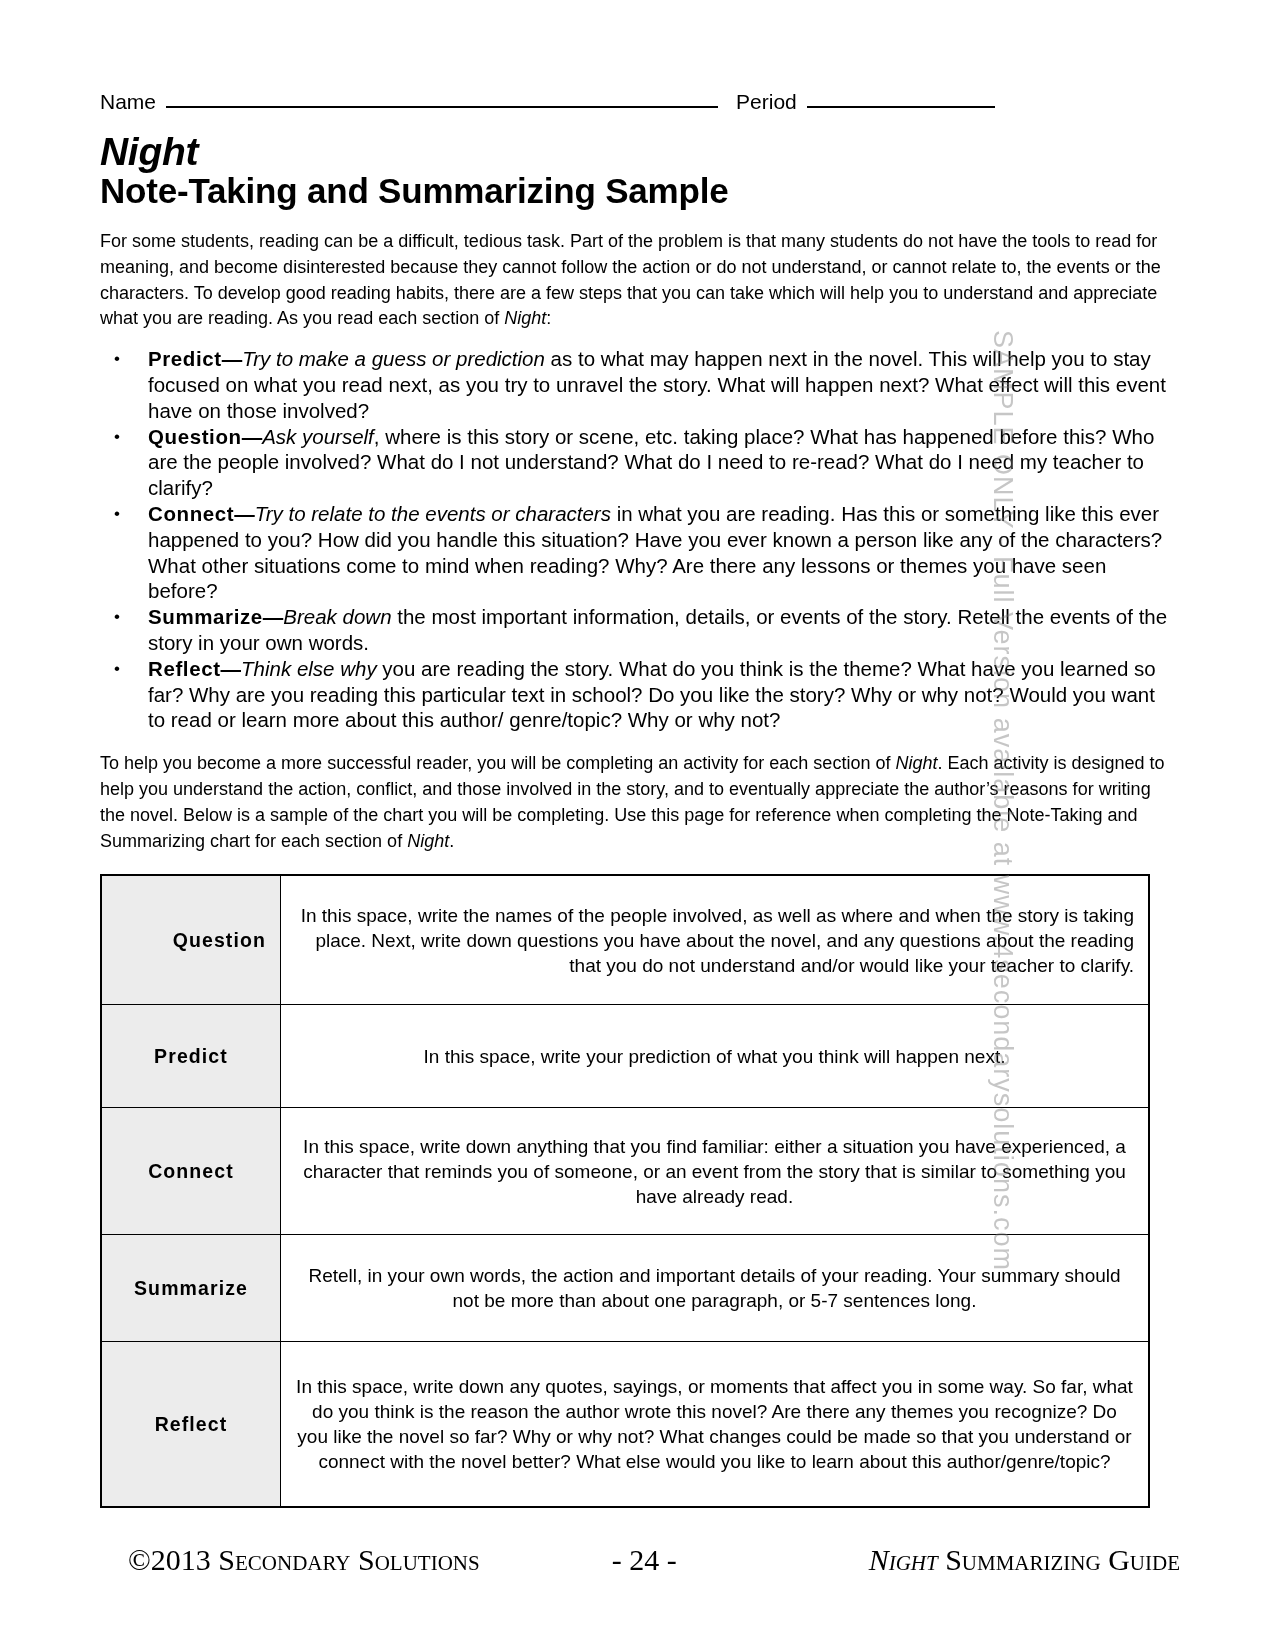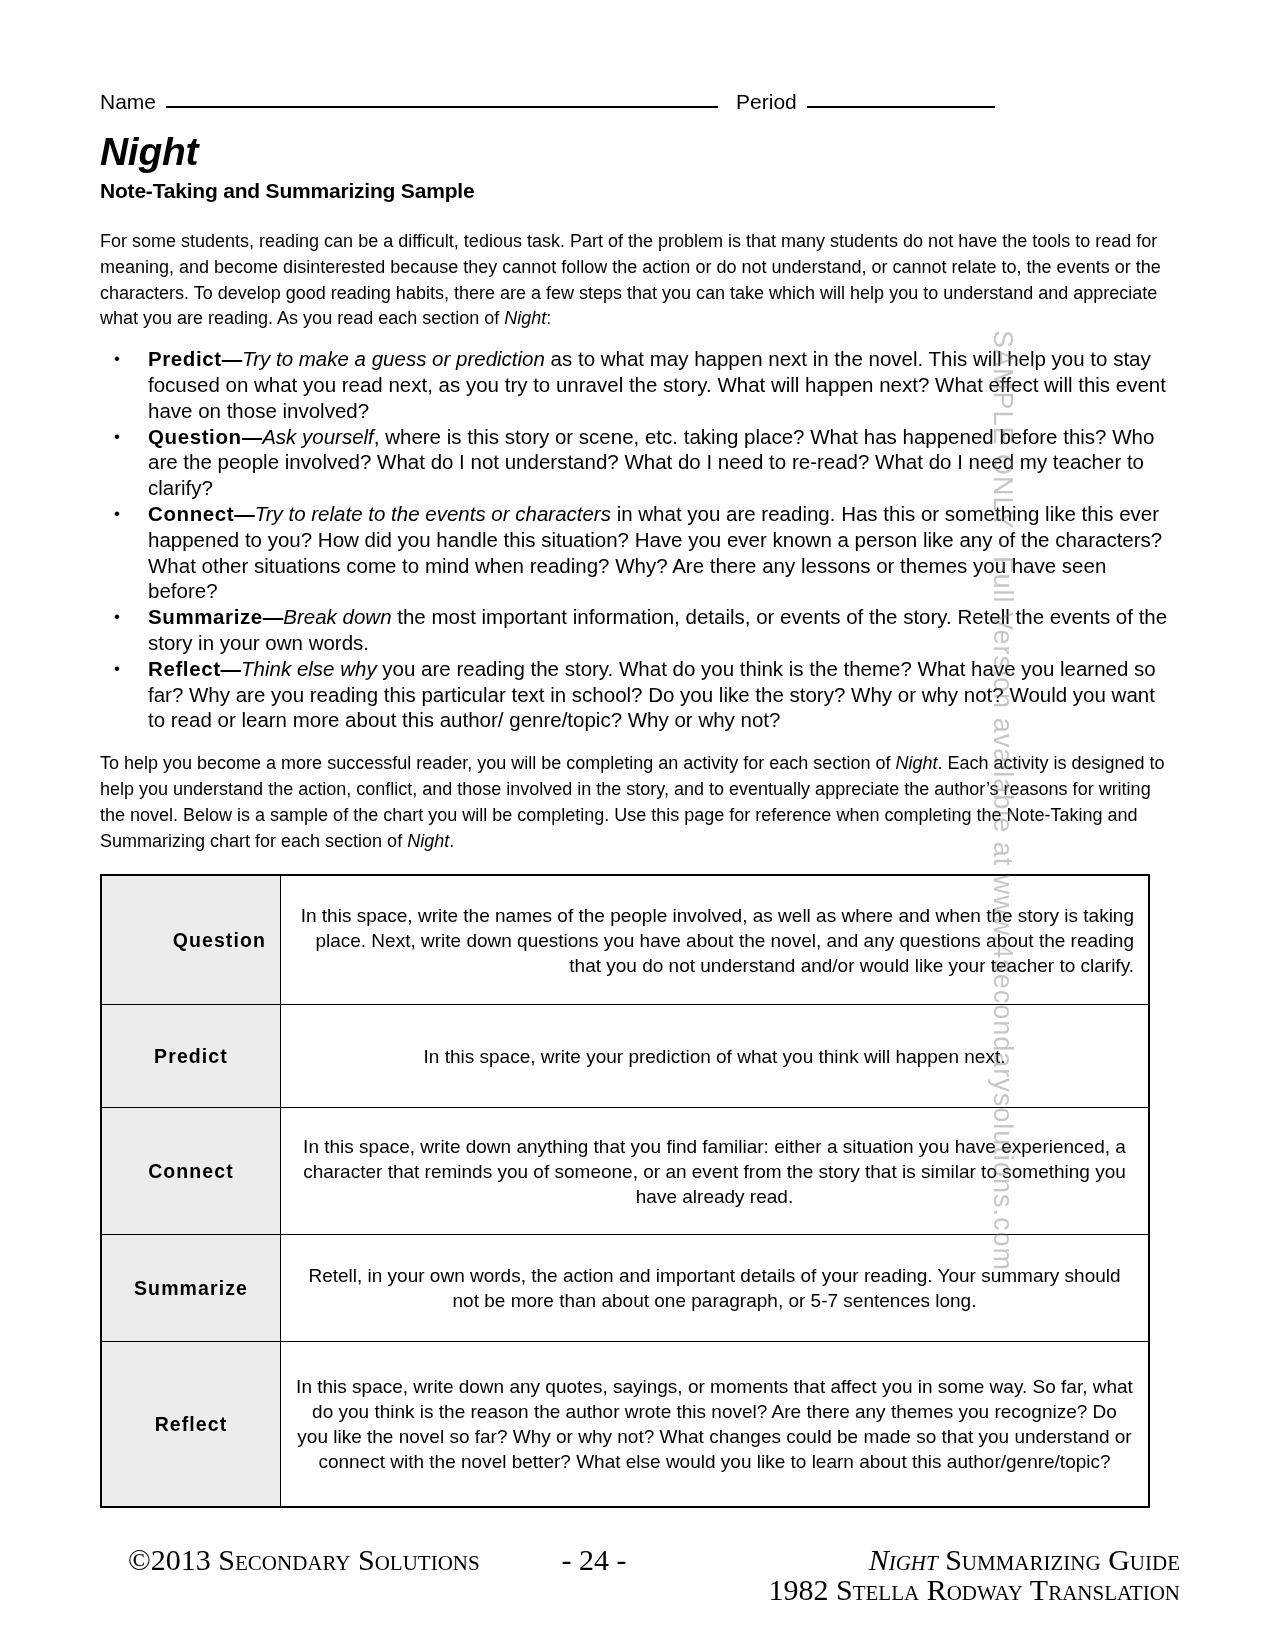--- a/index.html
+++ b/index.html
@@ -50,21 +50,21 @@
   
   .title-main {
     font-size: 39px;
     font-weight: bold;
     font-style: italic;
     line-height: 44px;
     letter-spacing: -0.3px;
     margin: 0;
   }
   .title-sub {
-    font-size: 21px;
+    font-size: 35px;
     font-weight: bold;
     line-height: 33px;
     letter-spacing: -0.2px;
     margin: 0 0 22px 0;
   }
 
   
   .para {
     font-size: 18px;
     line-height: 25.8px;
@@ -232,16 +232,15 @@
 <div class="watermark">
   <span>SAMPLE ONLY - Full Version available at www.4secondarysolutions.com</span>
 </div>
 
 <div class="footer">
   <div class="footer-row">
     <div class="footer-left">©2013 Secondary Solutions</div>
     <div class="footer-center">- 24 -</div>
     <div class="footer-right">
       <span class="it">Night</span><span> Summarizing Guide</span>
-      <span class="fr-line2">1982 Stella Rodway Translation</span>
     </div>
   </div>
 </div>
 
 </body></html>

